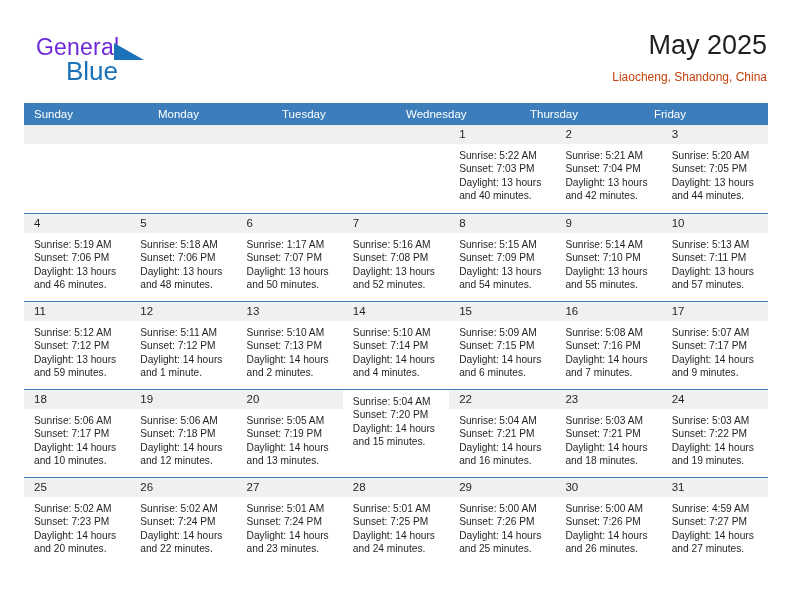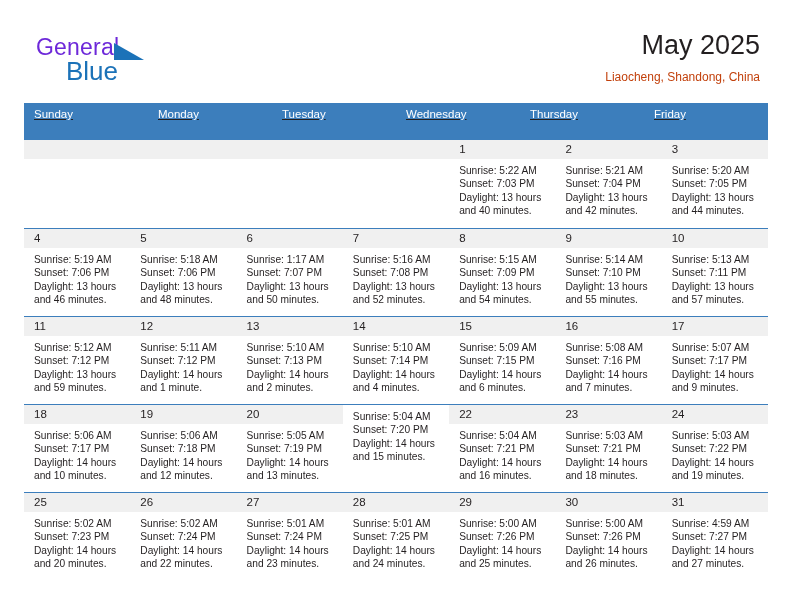--- a/index.html
+++ b/index.html
@@ -57,21 +57,21 @@
     position: absolute;
     left: 78px;
     top: 9px;
     width: 0;
     height: 0;
     border-left: 30px solid #1b72b8;
     border-top: 17px solid transparent;
   }
   .title-block {
     position: absolute;
-    right: 8px;
+    right: 1px;
     top: 0;
     text-align: right;
   }
   .cal-title {
     font-size: 27px;
     color: #231f20;
     line-height: 34px;
     white-space: nowrap;
   }
   .cal-subtitle {
@@ -85,22 +85,21 @@
   
   .calendar {
     position: absolute;
     left: 24px;
     top: 103px;
     width: 744px;
   }
   .dow-row {
     display: flex;
     background: #3c7ebc;
-    height: 37px;
-    text-decoration: underline;
+    height: 22px;
   }
   .dow-cell {
     flex: 1 1 0;
     color: #ffffff;
     font-size: 11.5px;
     line-height: 22px;
     padding-left: 10px;
     box-sizing: border-box;
     white-space: nowrap;
   }

